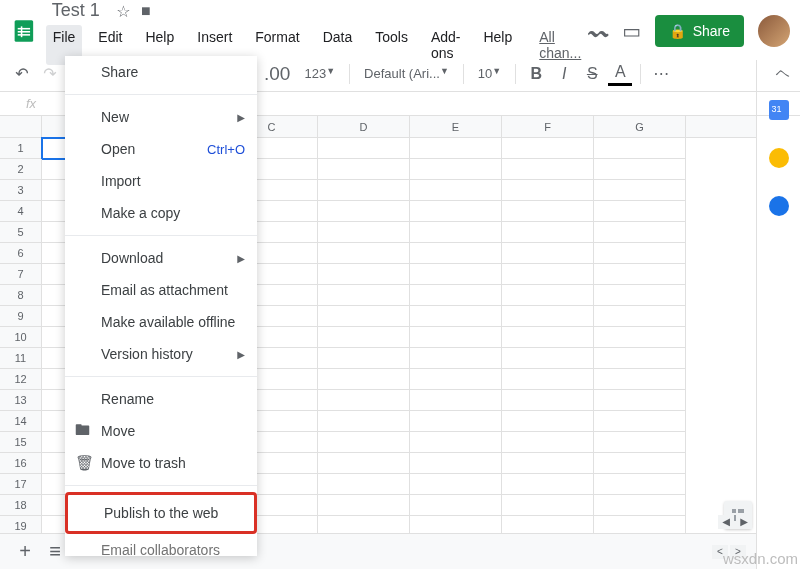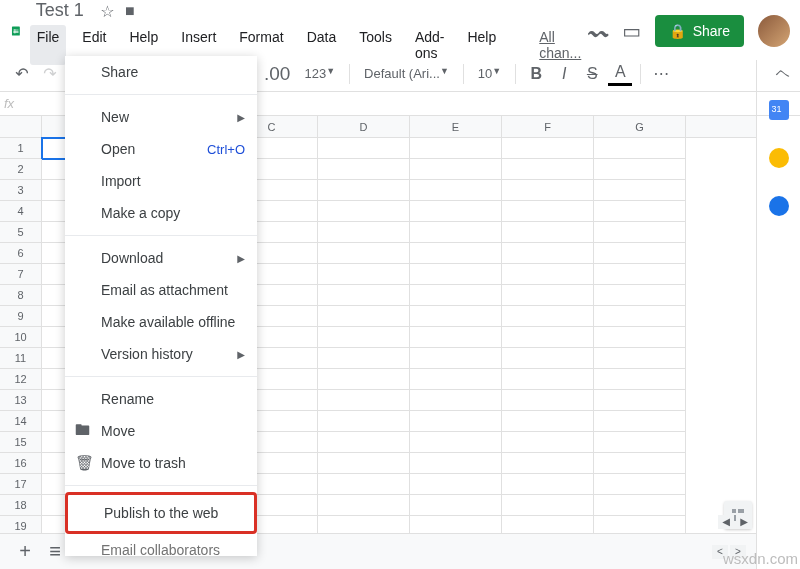--- a/index.html
+++ b/index.html
@@ -8,37 +8,37 @@
 
 .header { display: flex; align-items: center; padding: 6px 10px 0 10px; height: 56px; }
 .logo { width: 36px; height: 36px; margin-right: 8px; }
 .logo svg { width: 100%; height: 100%; }
 .title-area { flex: 1; }
 .doc-title { font-size: 18px; color: #5f6368; padding: 2px 6px; display: inline-block; text-align: center; }
 .star-icon, .folder-icon { display: inline-block; color: #5f6368; margin-left: 6px; font-size: 16px; vertical-align: middle; }
 .menubar { display: flex; gap: 9px; margin-top: 2px; }
 .menu-item { padding: 4px 7px; font-size: 14px; color: #202124; cursor: pointer; border-radius: 3px; }
 .menu-item.active { background: #e8eaed; }
-.menu-item.link { text-decoration: underline; color: #5f6368; margin-left: 20px; }
+.menu-item.link { text-decoration: underline; color: #5f6368; margin-left: 4px; }
 .header-right { display: flex; align-items: center; gap: 14px; }
 .header-icon { color: #5f6368; font-size: 20px; cursor: pointer; }
 .share-btn { background: #1a8e3f; color: #fff; border: none; border-radius: 4px; padding: 8px 14px; font-size: 14px; font-weight: 500; display: flex; align-items: center; gap: 6px; cursor: pointer; }
 .avatar { width: 32px; height: 32px; border-radius: 50%; background: linear-gradient(135deg, #8b5a3c, #d4a574); }
 
 
 .toolbar { height: 36px; border-bottom: 1px solid #e0e0e0; display: flex; align-items: center; padding: 0 10px; gap: 4px; position: relative; }
 .tb-icon { width: 24px; height: 24px; display: flex; align-items: center; justify-content: center; color: #5f6368; font-size: 16px; cursor: pointer; }
 .tb-sep { width: 1px; height: 20px; background: #e0e0e0; margin: 0 4px; }
 .tb-text { font-size: 19px; color: #5f6368; padding: 0 4px; }
 .tb-dropdown { display: flex; align-items: flex-start; gap: 0; font-size: 13px; color: #5f6368; padding: 0 6px; cursor: pointer; }
 .caret { font-size: 9px; }
 .toolbar-collapse { position: absolute; right: 10px; color: #5f6368; font-size: 14px; cursor: pointer; }
 
 
-.formula-bar { height: 24px; border-bottom: 1px solid #e0e0e0; display: flex; align-items: center; padding: 0 4px; }
+.formula-bar { height: 24px; border-bottom: 1px solid #e0e0e0; display: flex; align-items: center; padding: 0 26px; }
 .fx { font-style: italic; color: #bdbdbd; font-size: 13px; }
 
 
 .sheet { position: absolute; top: 116px; left: 0; right: 44px; bottom: 36px; overflow: hidden; }
 .col-headers { display: flex; height: 22px; background: #f8f9fa; border-bottom: 1px solid #e0e0e0; }
 .corner { width: 42px; border-right: 1px solid #e0e0e0; }
 .col-h { width: 92px; border-right: 1px solid #e0e0e0; text-align: center; font-size: 11px; color: #5f6368; line-height: 22px; }
 .rows { }
 .row { display: flex; height: 21px; }
 .row-h { width: 42px; background: #f8f9fa; border-right: 1px solid #e0e0e0; border-bottom: 1px solid #e0e0e0; text-align: center; font-size: 11px; color: #5f6368; line-height: 21px; }

